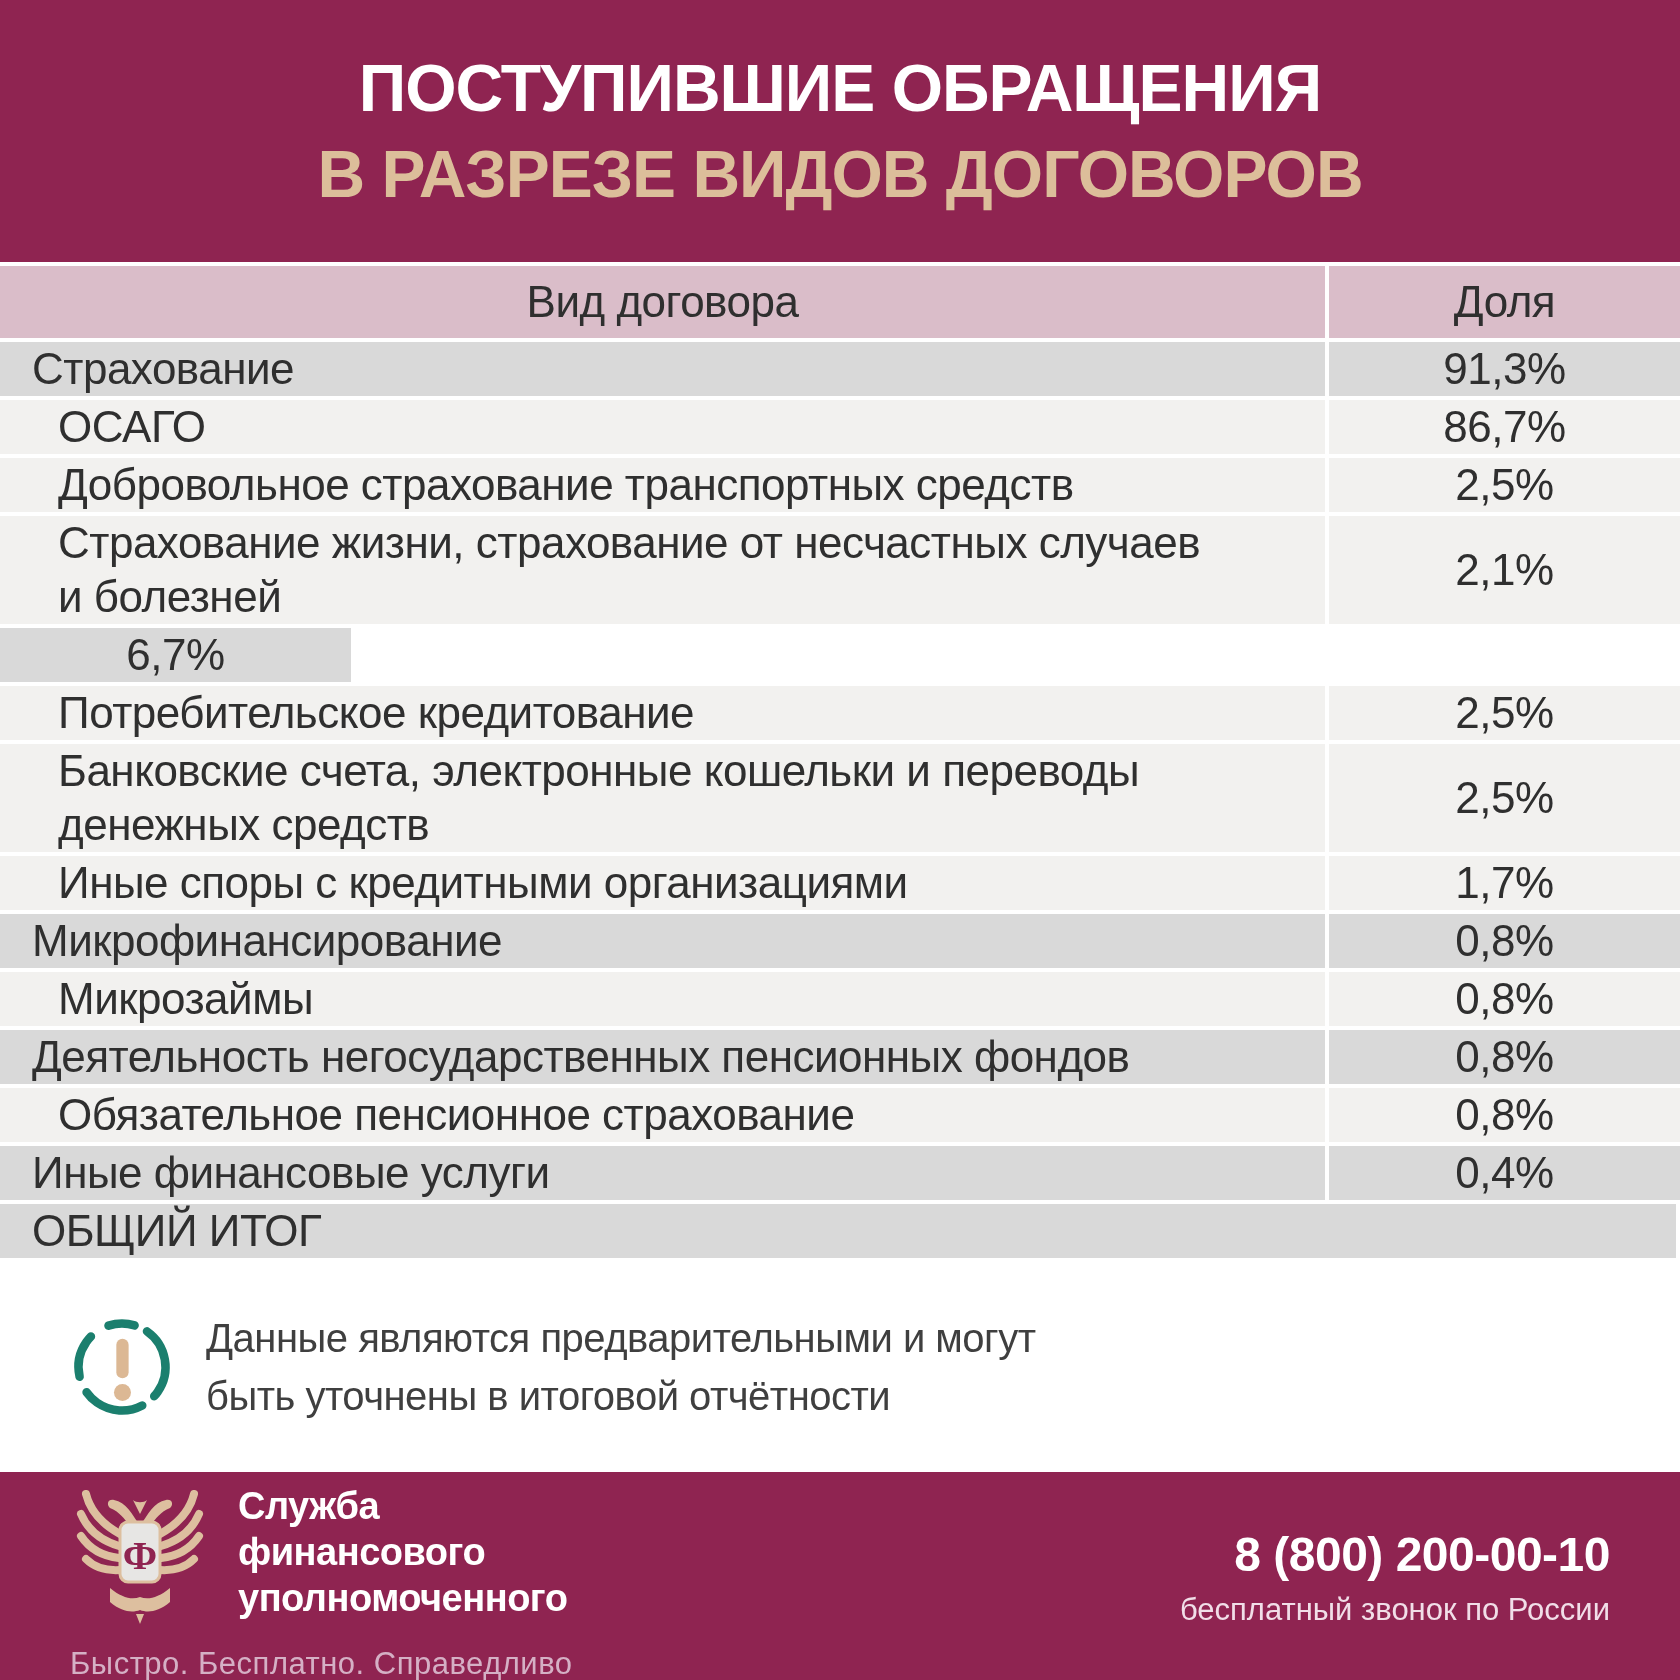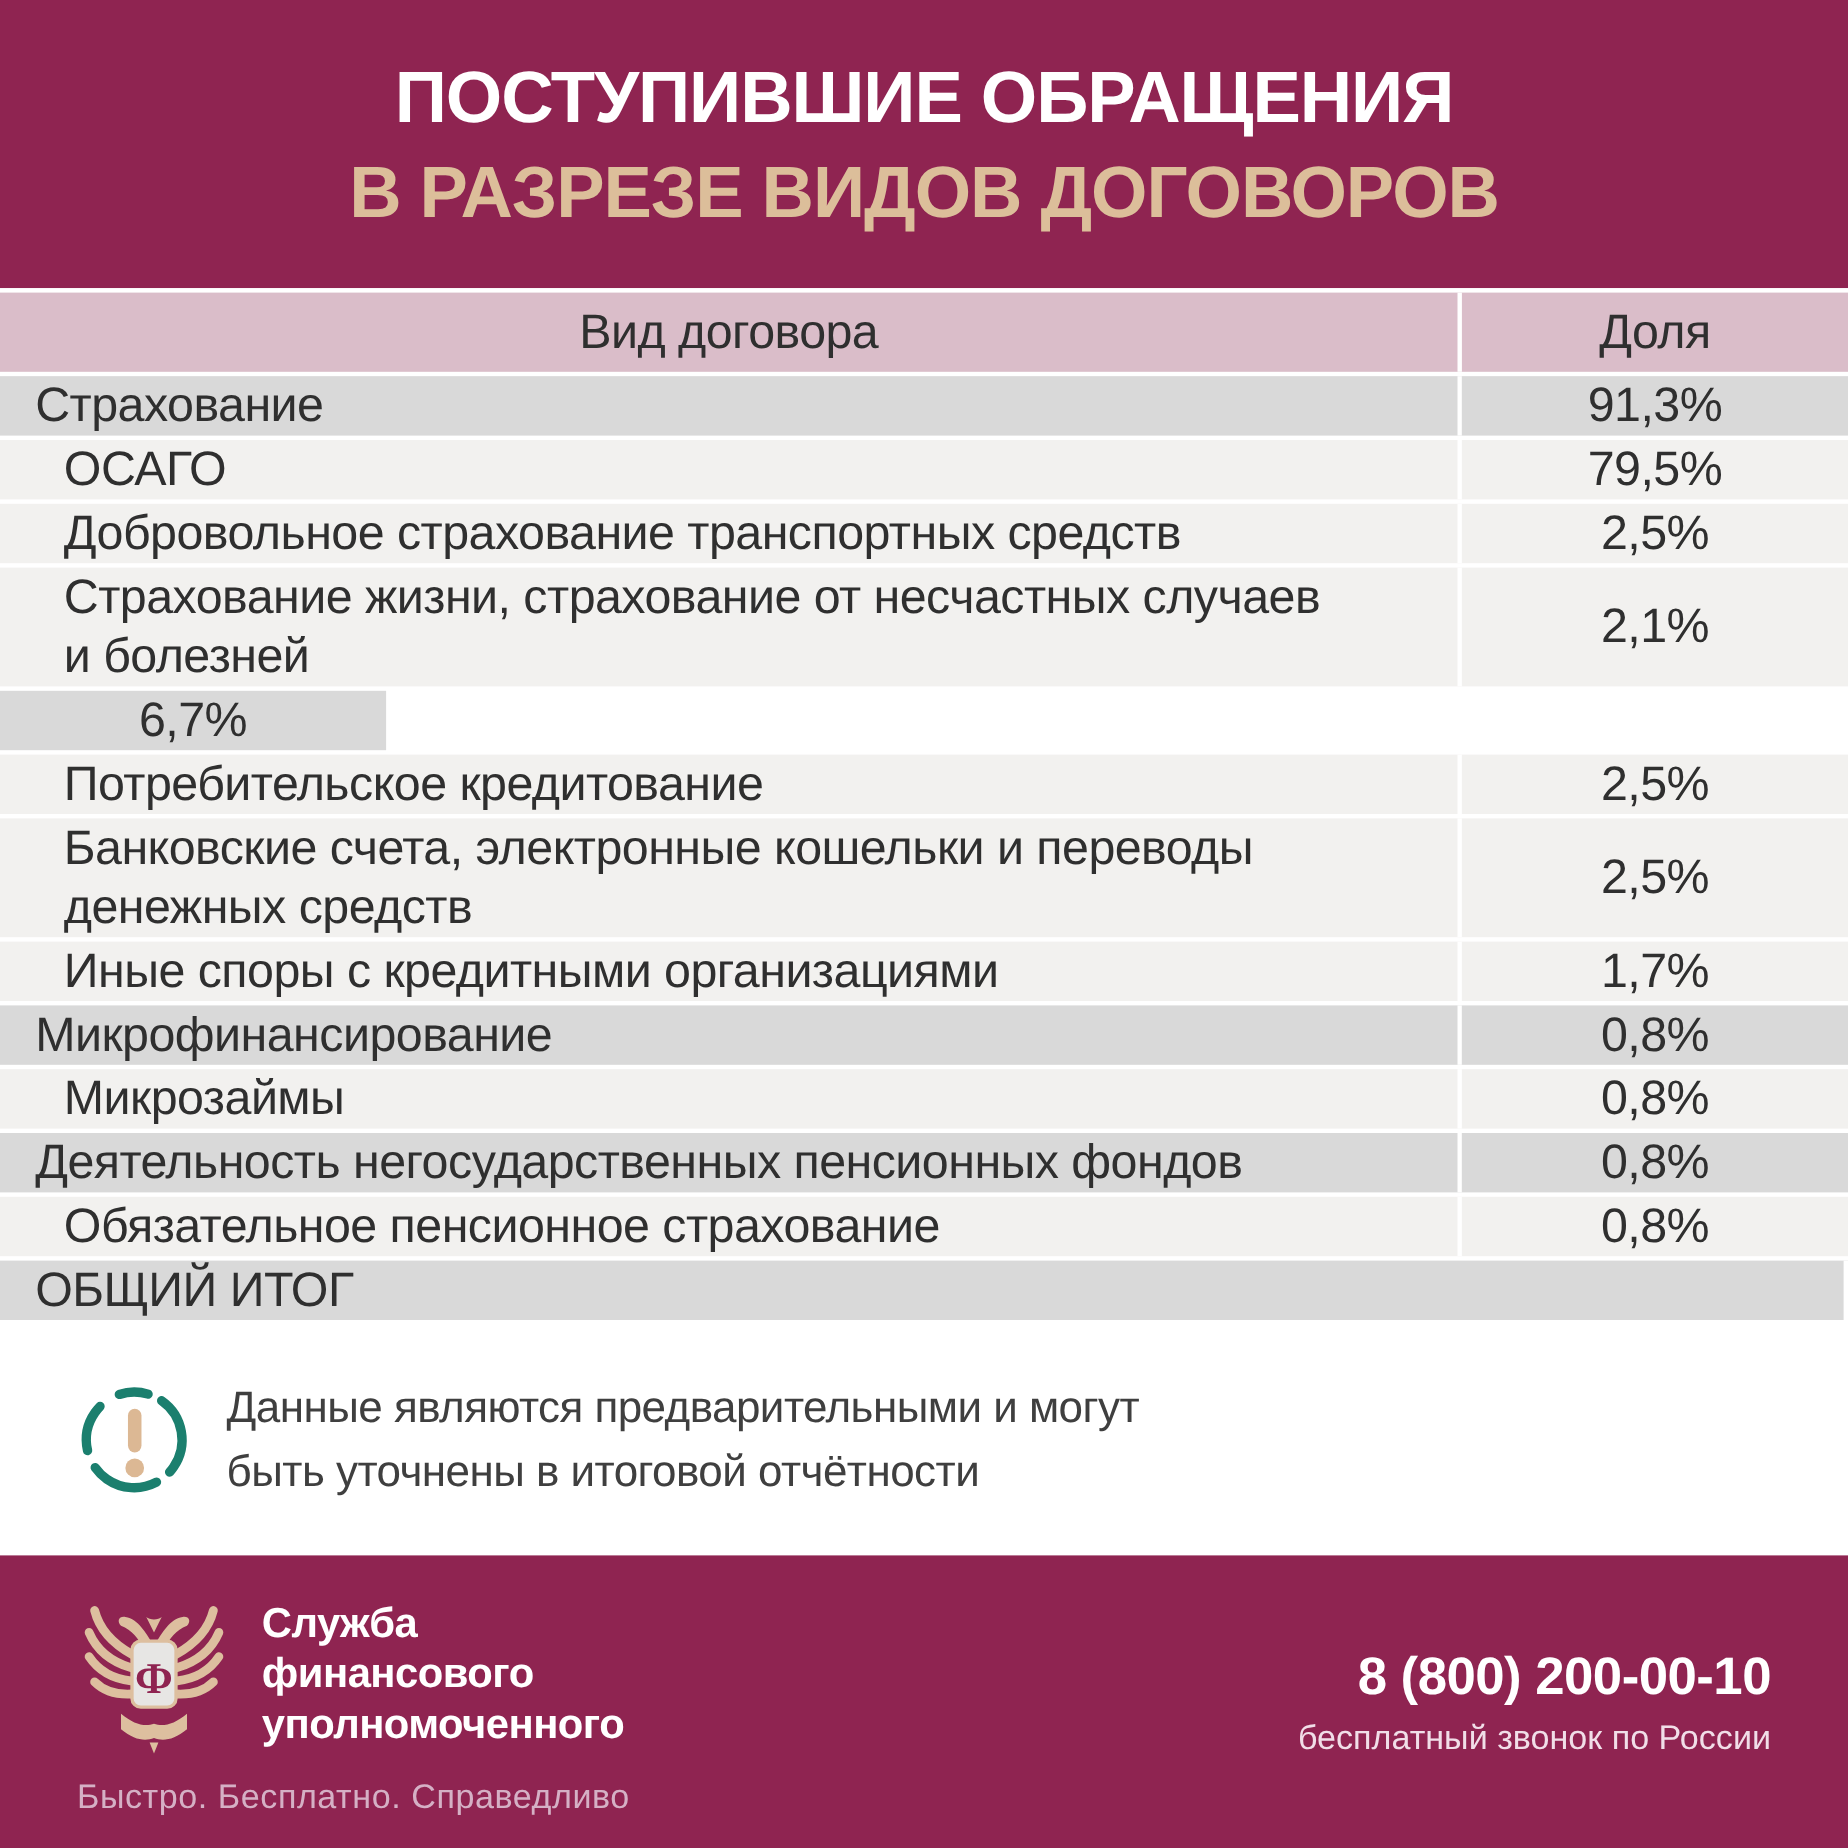--- a/index.html
+++ b/index.html
@@ -72,21 +72,21 @@
     <div class="cell label">Вид договора</div>
     <div class="cell value">Доля</div>
   </div>
   <div id="rows">
       <div class="trow cat">
         <div class="cell label">Страхование</div>
         <div class="cell value">91,3%</div>
       </div>
       <div class="trow sub">
         <div class="cell label">ОСАГО</div>
-        <div class="cell value">79,5%</div>
+        <div class="cell value">86,7%</div>
       </div>
       <div class="trow sub">
         <div class="cell label">Добровольное страхование транспортных средств</div>
         <div class="cell value">2,5%</div>
       </div>
       <div class="trow sub">
         <div class="cell label">Страхование жизни, страхование от несчастных случаев
 и болезней</div>
         <div class="cell value">2,1%</div>
       </div>
@@ -114,20 +114,24 @@
         <div class="cell label">Микрозаймы</div>
         <div class="cell value">0,8%</div>
       </div>
       <div class="trow cat">
         <div class="cell label">Деятельность негосударственных пенсионных фондов</div>
         <div class="cell value">0,8%</div>
       </div>
       <div class="trow sub">
         <div class="cell label">Обязательное пенсионное страхование</div>
         <div class="cell value">0,8%</div>
+      </div>
+      <div class="trow cat">
+        <div class="cell label">Иные финансовые услуги</div>
+        <div class="cell value">0,4%</div>
       </div>
       <div class="trow cat">
         <div class="cell label">ОБЩИЙ ИТОГ</div>
       </div>
     </div>
 </div>
 
 <section class="note">
   <svg width="104" height="112" viewBox="0 0 110 116">
     <circle cx="55" cy="58" r="46" fill="none" stroke="#1b7f6e" stroke-width="9" stroke-linecap="round" stroke-dasharray="78 16 66 18 46 22 28 18" transform="rotate(-55 55 58)"></circle>

